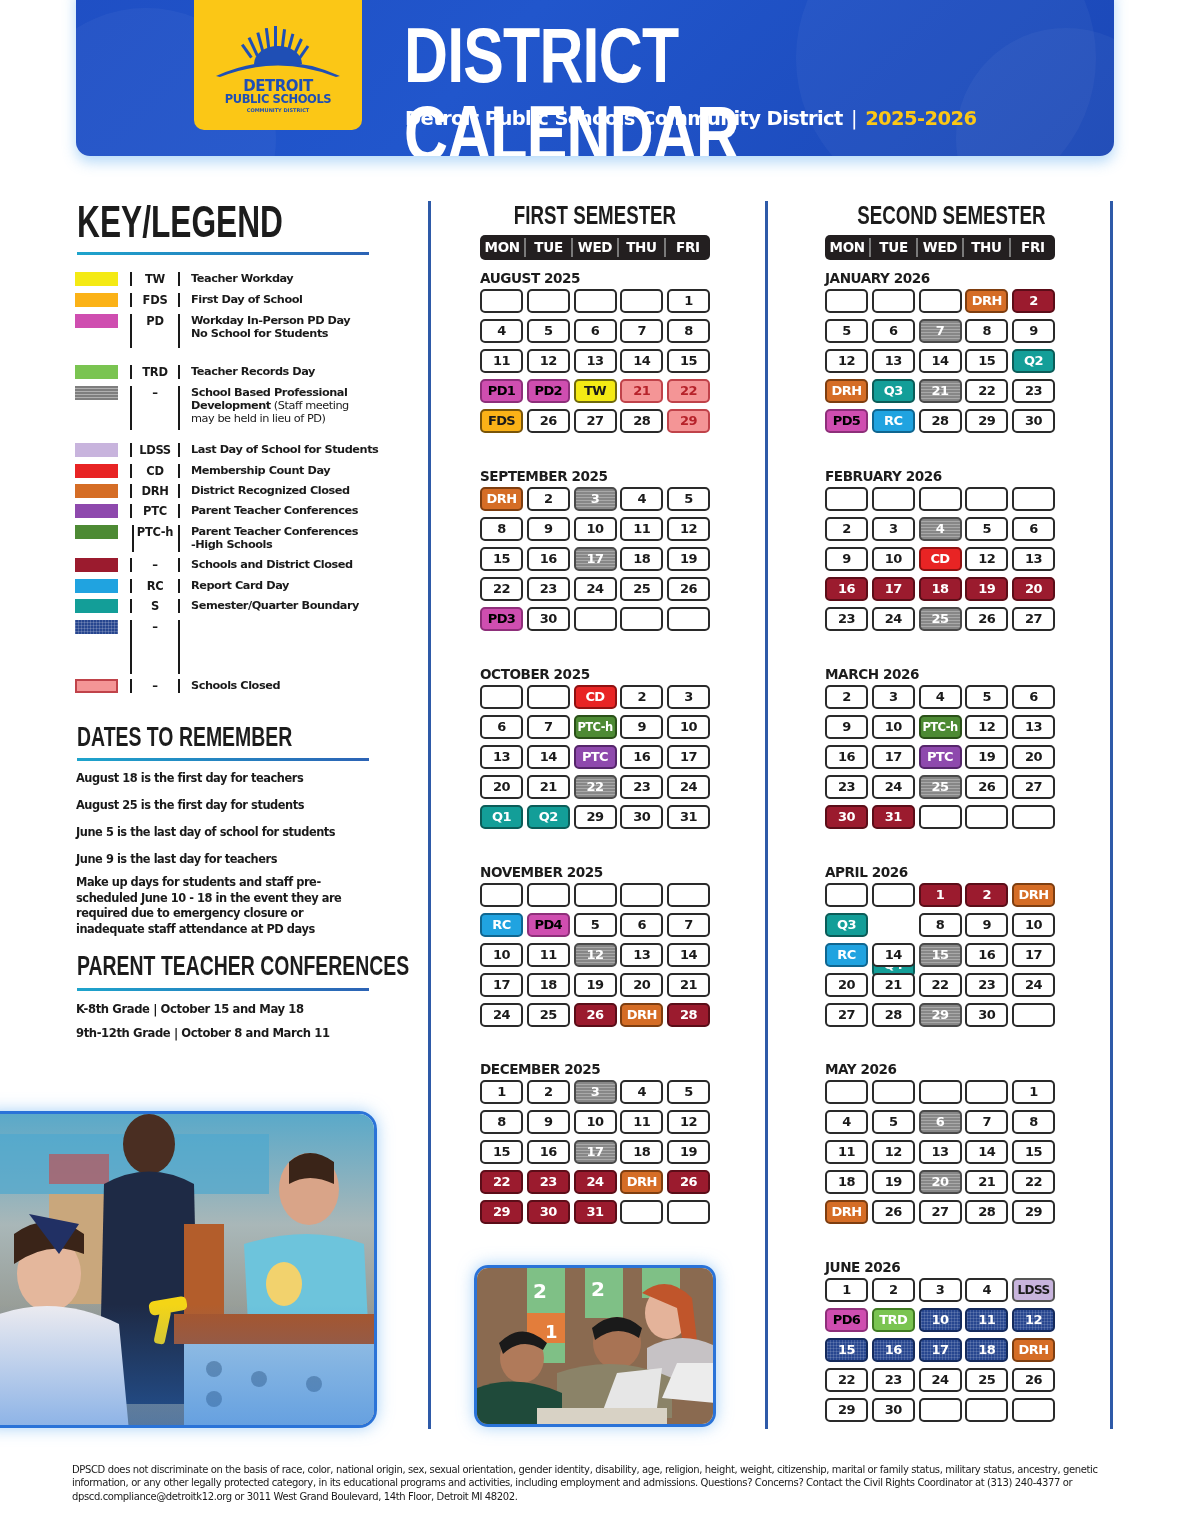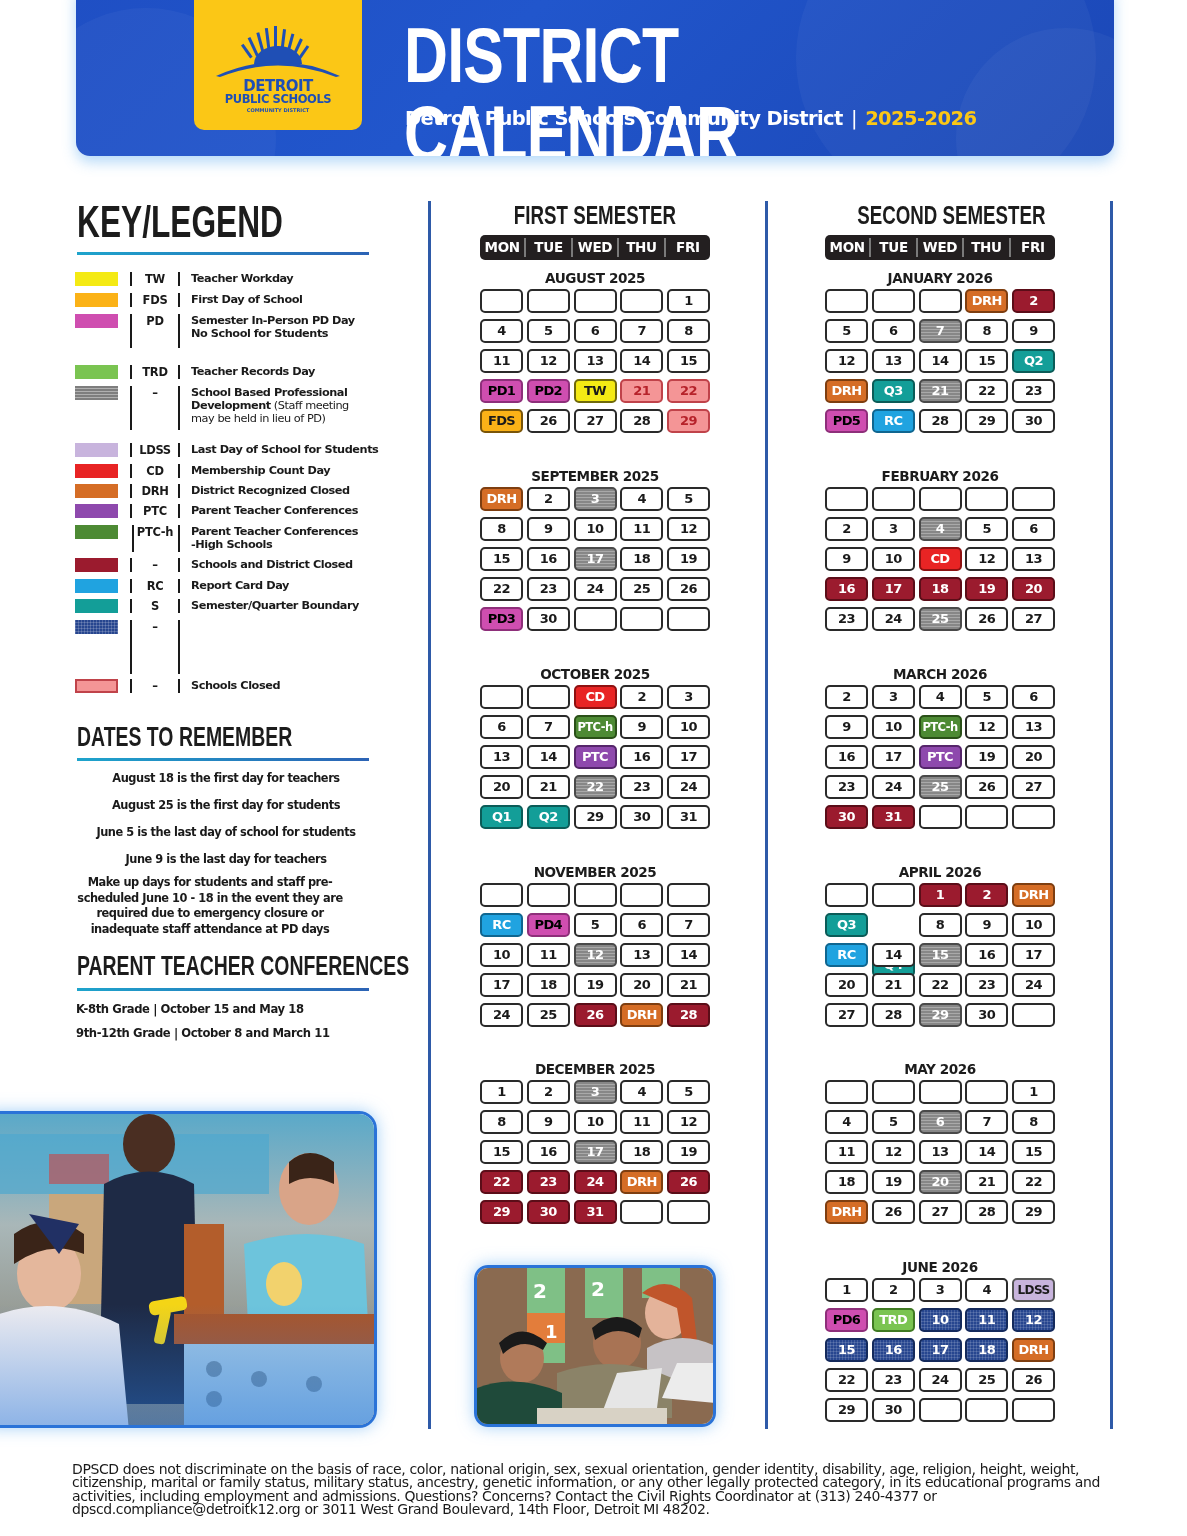--- a/index.html
+++ b/index.html
@@ -49,21 +49,21 @@
   }
   .legend { position: absolute; left: 75px; top: 272px; width: 320px; }
   .legend-row { position: absolute; left: 0; width: 320px; }
   .swatch { position: absolute; left: 0; top: 0; width: 43px; height: 14px; }
   .bar { position: absolute; width: 2px; background: #1a1a1a; }
   .code { position: absolute; left: 55px; width: 50px; text-align: center; font-weight: bold; font-size: 11.5px; line-height: 14px; color: #1a1a1a; letter-spacing: -0.3px; }
   .desc { position: absolute; left: 116px; width: 205px; font-weight: bold; font-size: 11.3px; line-height: 13px; color: #1a1a1a; letter-spacing: -0.45px; }
   .desc .lite { font-weight: normal; }
 
   .remember { position: absolute; left: 76px; top: 771px; width: 300px; font-weight: bold; font-size: 11.4px; letter-spacing: -0.45px; color: #1a1a1a; }
-  .remember p { position: absolute; left: 0; width: 300px; line-height: 15.5px; text-align: center; }
+  .remember p { position: absolute; left: 0; width: 300px; line-height: 15.5px; }
   .ptc-line { position: absolute; left: 76px; font-weight: bold; font-size: 11.6px; letter-spacing: -0.4px; color: #1a1a1a; white-space: nowrap; }
 
   
   .photo {
     position: absolute; overflow: hidden; border: 3px solid #2a73d8; border-radius: 14px;
     box-shadow: 0 0 16px rgba(90,170,240,0.55);
   }
   .photo1 { left: -14px; top: 1111px; width: 391px; height: 317px; border-radius: 0 18px 18px 0; }
   .photo2 { left: 474px; top: 1265px; width: 242px; height: 162px; }
 
@@ -75,21 +75,21 @@
     position: absolute; font-family: "Liberation Sans", sans-serif; font-weight: bold; font-size: 26px;
     color: #1c1c1c; transform: scaleX(0.72); transform-origin: center top; white-space: nowrap; text-align: center; line-height: 1;
   }
   .dow {
     position: absolute; height: 25px; width: 230px; background: #231f20; border-radius: 5px; display: flex; align-items: center;
   }
   .dow span { flex: 1; text-align: center; color: #fff; font-weight: bold; font-size: 13.5px; letter-spacing: -0.3px; border-left: 2px solid #7a7a7a; line-height: 19px; }
   .dow span:first-child { border-left: none; }
 
   .month { position: absolute; width: 230px; }
-  .month-name { position: absolute; top: 0; left: 0; width: 230px; text-align: center; font-weight: bold; font-size: 13.6px; letter-spacing: -0.45px; color: #1c1c1c; }
+  .month-name { position: absolute; top: 0; left: 0; width: 230px; text-align: left; font-weight: bold; font-size: 13.6px; letter-spacing: -0.45px; color: #1c1c1c; }
   .grid { position: absolute; left: 0; top: 19px; width: 230px; }
   .cell {
     position: absolute; width: 43px; height: 24px; border: 2px solid #2a2a2a; border-radius: 5px; background: #fff;
     text-align: center; font-weight: bold; font-size: 13px; line-height: 20px; color: #1a1a1a; letter-spacing: -0.6px;
   }
   .cell.pd { background: #cf4eb0; color: #000000; border-color: #8e2f7a; }
   .cell.tw { background: #f4ea14; color: #1a1a1a; border-color: #706a0a; }
   .cell.fds { background: #fbb217; color: #1a1a1a; border-color: #7a5508; }
   .cell.sc { background: #f49596; color: #b6222a; border-color: #c0434a; }
   .cell.drh { background: #d56d26; color: #fff; border-color: #7e3e10; }
@@ -98,21 +98,21 @@
   .cell.ptch { background: #4d8a34; color: #fff; border-color: #2a5018; font-size: 11.5px; }
   .cell.ptc { background: #8e49ad; color: #fff; border-color: #55256a; }
   .cell.q { background: #139e98; color: #fff; border-color: #0b5c58; }
   .cell.rc { background: #20a3e0; color: #fff; border-color: #0f6690; }
   .cell.closed { background: #9b1b2e; color: #fff; border-color: #5b0d18; }
   .cell.ldss { background: #c8b4dd; color: #1a1a1a; border-color: #555; font-size: 12px; }
   .cell.trd { background: #7ac451; color: #fff; border-color: #3f7a22; }
   .cell.mu { background-color: #27468f; background-image: linear-gradient(90deg, rgba(255,255,255,0.14) 1px, transparent 1px), linear-gradient(0deg, rgba(255,255,255,0.14) 1px, transparent 1px); background-size: 3px 3px; color: #fff; border-color: #142a5c; }
 
   .disclaimer {
-    position: absolute; left: 72px; top: 1463px; width: 1045px; font-size: 14px; line-height: 13.4px; color: #1a1a1a; letter-spacing: -0.38px;
+    position: absolute; left: 72px; top: 1463px; width: 1045px; font-size: 10px; line-height: 13.4px; color: #1a1a1a; letter-spacing: -0.38px;
   }
 </style>
 </head>
 <body>
 
 <div class="header">
   <div class="bgshape" style="left:-60px;top:20px;width:260px;height:260px;"></div>
   <div class="bgshape" style="left:720px;top:-80px;width:300px;height:300px;"></div>
   <div class="bgshape" style="left:880px;top:40px;width:220px;height:220px;"></div>
   <div class="logo-box">
@@ -158,21 +158,21 @@
     <div class="code">FDS</div>
     <div class="bar" style="left:103px;top:0;height:14px;"></div>
     <div class="desc">First Day of School</div>
   </div>
 
   <div class="legend-row" style="top:42px;height:40px;">
     <div class="swatch" style="background:#cf4eb0;"></div>
     <div class="bar" style="left:55px;top:0;height:34px;"></div>
     <div class="code">PD</div>
     <div class="bar" style="left:103px;top:0;height:34px;"></div>
-    <div class="desc"><span>Semester In-Person PD Day</span><br><span>No School for Students</span></div>
+    <div class="desc"><span>Workday In-Person PD Day</span><br><span>No School for Students</span></div>
   </div>
 
   <div class="legend-row" style="top:93px;height:16px;">
     <div class="swatch" style="background:#7ac451;"></div>
     <div class="bar" style="left:55px;top:0;height:14px;"></div>
     <div class="code">TRD</div>
     <div class="bar" style="left:103px;top:0;height:14px;"></div>
     <div class="desc">Teacher Records Day</div>
   </div>
 

